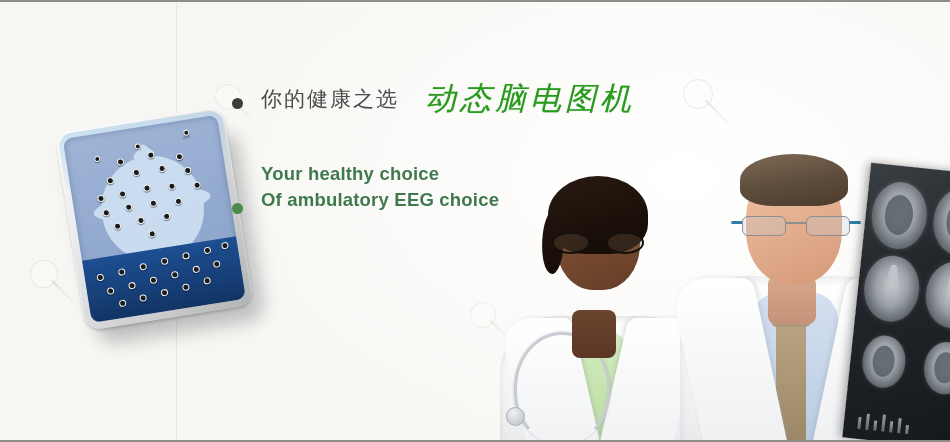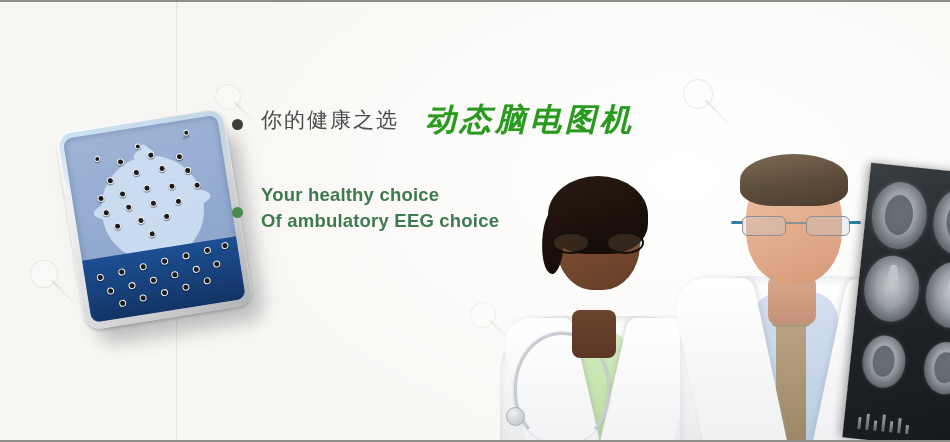--- a/index.html
+++ b/index.html
@@ -123,23 +123,23 @@
   .socket.sm { width:6px; height:6px; border-width:1.4px; }
   .port-label {
     position:absolute;
     font-size:3.4px;
     color:#4a5c78;
     font-family:"Liberation Sans", sans-serif;
     letter-spacing:.2px;
   }
 
   
-  #copy { position:absolute; left:232px; top:97px; width:430px; }
-
-  .row { display:flex; align-items:center; }
+  #copy { position:absolute; left:232px; top:76px; width:430px; }
+
+  .row { display:flex; align-items:flex-end; }
 
   .bullet {
     flex:0 0 auto;
     width:11px; height:11px;
     border-radius:50%;
     margin-top:9px;
     margin-right:18px;
   }
   .bullet.dark  { background:#3a3f3a; }
   .bullet.green { background:#4a8a4d; }
@@ -149,21 +149,21 @@
     font-family:"Liberation Serif", serif;
     font-size:21px;
     color:#4b4b4b;
     letter-spacing:2px;
     white-space:nowrap;
   }
   #cn-title {
     margin-left:26px;
     font-family:"Liberation Serif", serif;
     font-size:31px;
-    font-weight:bold;
+    font-weight:normal;
     font-style:italic;
     color:#2a9a1e;
     letter-spacing:4px;
     white-space:nowrap;
     text-shadow:0 0 1px rgba(42,154,30,.5);
   }
 
   #line-en { margin-top:41px; }
   #en-block {
     font-family:"Liberation Sans", sans-serif;

